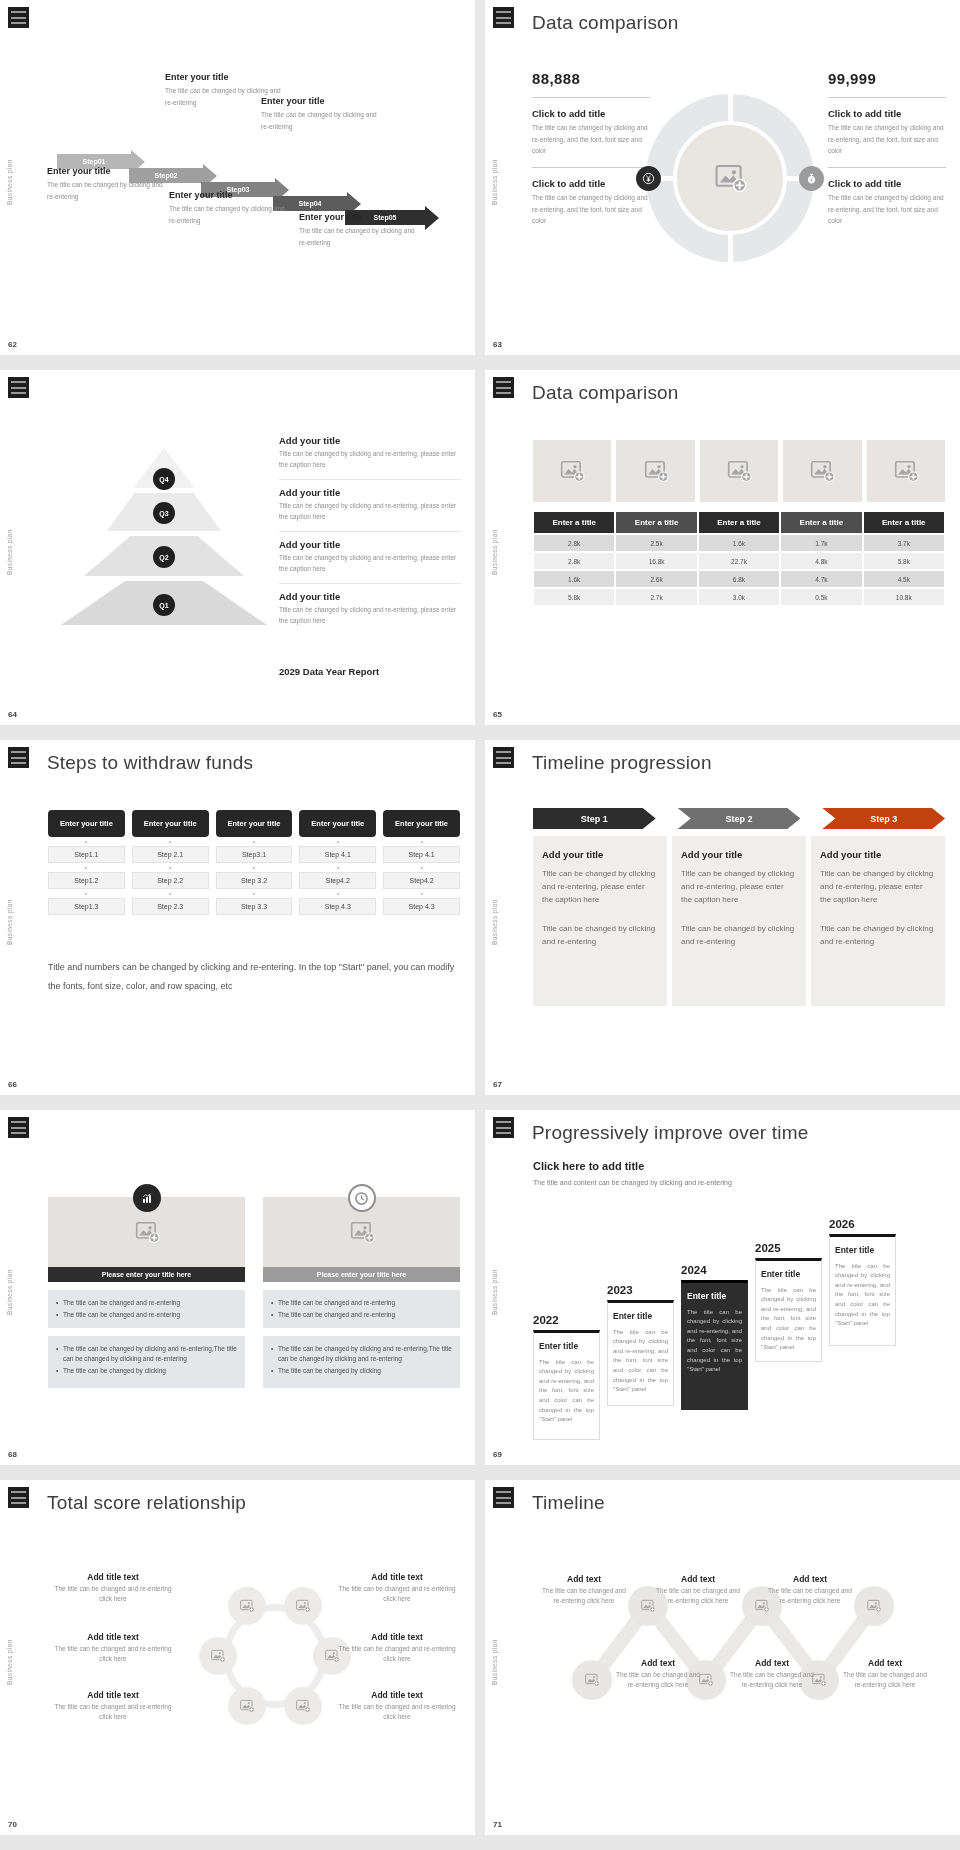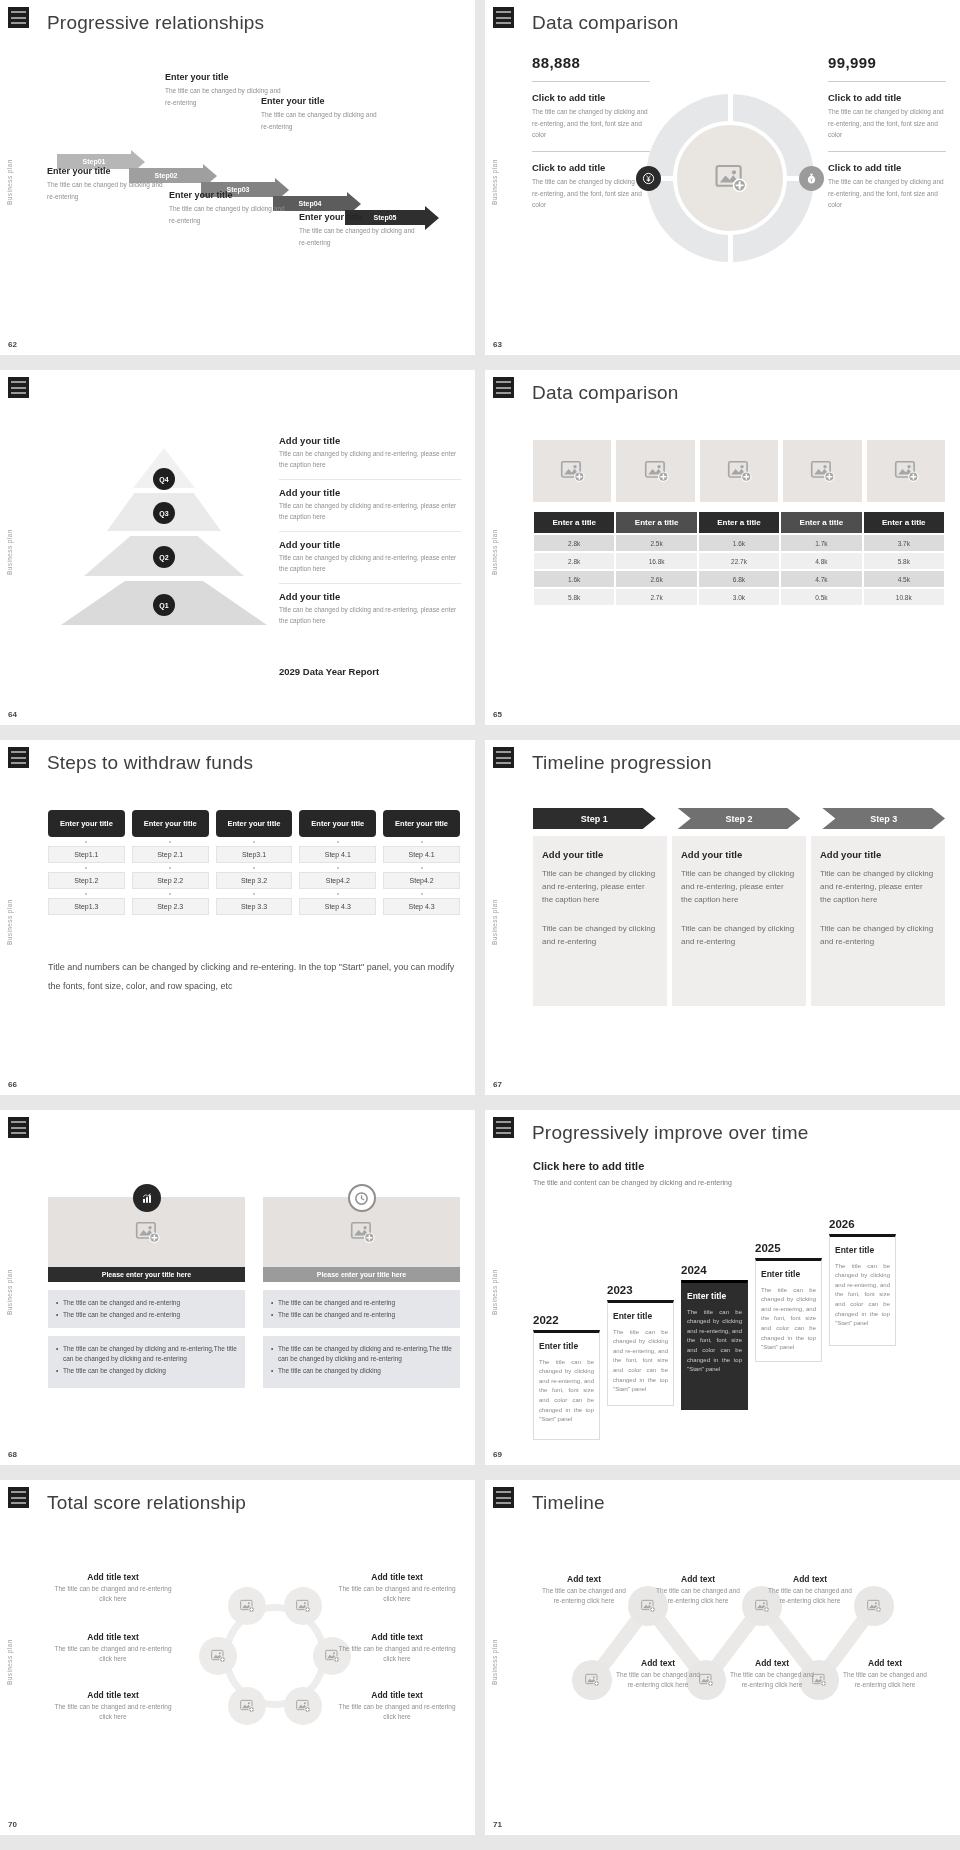--- a/index.html
+++ b/index.html
@@ -28,21 +28,21 @@
 .a1{left:10px;top:142px;background:#b6b6b6}.a1::after{border-left-color:#b6b6b6}
 .a2{left:82px;top:156px;background:#9f9f9f}.a2::after{border-left-color:#9f9f9f}
 .a3{left:154px;top:170px;background:#828282}.a3::after{border-left-color:#828282}
 .a4{left:226px;top:184px;background:#5c5c5c}.a4::after{border-left-color:#5c5c5c}
 .a5{left:298px;top:198px;width:80px;background:#2f2f2f}.a5::after{border-left-color:#2f2f2f}
 .tb{position:absolute;width:120px}
 .tb .bh{font-size:9px;margin-bottom:3px}
 .tb .cap{font-size:6.5px;line-height:1.8}
 .tb0{left:118px;top:60px}.tb1{left:214px;top:84px}.tb2{left:0;top:154px}.tb3{left:122px;top:178px}.tb4{left:252px;top:200px}
 
-.p63{position:absolute;top:42px;width:118px}
+.p63{position:absolute;top:58px;width:118px}
 .pL{left:0}.pR{right:0}
 .val63{font-size:15px;font-weight:700;color:#1f1f1f;letter-spacing:.4px}
 .div63{border-top:1px solid #cccccc;margin:10px 0}
 .p63 .bh{font-size:9.5px;margin-bottom:3px}
 .p63 .cap{font-size:6.5px;line-height:1.8}
 .donut{position:absolute;left:114px;top:82px;width:168px;height:168px}
 .ring{position:absolute;inset:0;border-radius:50%;background:#e6e7e9}
 .crossv{position:absolute;left:calc(50% - 2.5px);top:0;bottom:0;width:5px;background:#fff}
 .crossh{position:absolute;top:calc(50% - 2.5px);left:0;right:0;height:5px;background:#fff}
 .inner{position:absolute;inset:27px;border-radius:50%;background:#e9e6e2;border:4px solid #fff;display:flex;align-items:center;justify-content:center}
@@ -76,21 +76,21 @@
 .col66{flex:1}
 .hd66{background:#272727;border-radius:4px;color:#fff;font-size:7.5px;font-weight:700;min-height:27px;display:flex;align-items:center;justify-content:center;text-align:center;padding:2px 3px;line-height:1.3}
 .sb66{position:relative;background:#f3f3f3;border:1px solid #e3e3e3;font-size:7px;color:#454545;text-align:center;padding:4px 0;margin-top:9px}
 .sb66::before{content:"";position:absolute;top:-6px;left:calc(50% - 1px);width:2px;height:2px;border-radius:50%;background:#b5b5b5}
 .note66{position:absolute;left:1px;top:206px;right:4px;font-size:9px;color:#4f4f4f;line-height:2.15}
 
 .arrows67{position:absolute;left:1px;top:56px;right:1px;display:flex;gap:22px}
 .ar67{flex:1;height:21px;display:flex;align-items:center;justify-content:center;color:#fff;font-size:9px;font-weight:700}
 .ar0{background:#2d2d2d;clip-path:polygon(0 0,calc(100% - 13px) 0,100% 50%,calc(100% - 13px) 100%,0 100%)}
 .ar1{background:#707070;clip-path:polygon(0 0,calc(100% - 13px) 0,100% 50%,calc(100% - 13px) 100%,0 100%,13px 50%)}
-.ar2{background:#737373;clip-path:polygon(0 0,calc(100% - 13px) 0,100% 50%,calc(100% - 13px) 100%,0 100%,13px 50%)}
+.ar2{background:#c2410c;clip-path:polygon(0 0,calc(100% - 13px) 0,100% 50%,calc(100% - 13px) 100%,0 100%,13px 50%)}
 .cols67{position:absolute;left:1px;top:84px;right:1px;display:flex;gap:5px}
 .col67{flex:1;background:#efeeec;padding:13px 9px;height:170px}
 .col67 .bh{font-size:9.5px;margin-bottom:7px}
 .col67 p{font-size:8px;color:#6e6e6e;line-height:1.65}
 .col67 p.second{margin-top:15px}
 
 .cards68{position:absolute;left:1px;top:64px;right:1px;display:flex;gap:18px}
 .card68{flex:1;position:relative}
 .cico{position:absolute;left:calc(50% - 14px);top:-2px;width:28px;height:28px;border-radius:50%;display:flex;align-items:center;justify-content:center;z-index:2}
 .cicoL{background:#262626}
@@ -145,21 +145,20 @@
 
 <section class="slide">
   <div class="logo">
         <i></i>
         <i></i>
         <i></i>
       </div>
   <div class="vlabel">Business plan</div>
   <div class="snum">62</div>
   <div class="content">
-    <h2 class="stitle">Progressive relationships</h2>
     <div class="d62">
       <div class="arr a1">
             <span>Step01</span>
           </div>
       <div class="arr a2">
             <span>Step02</span>
           </div>
       <div class="arr a3">
             <span>Step03</span>
           </div>

